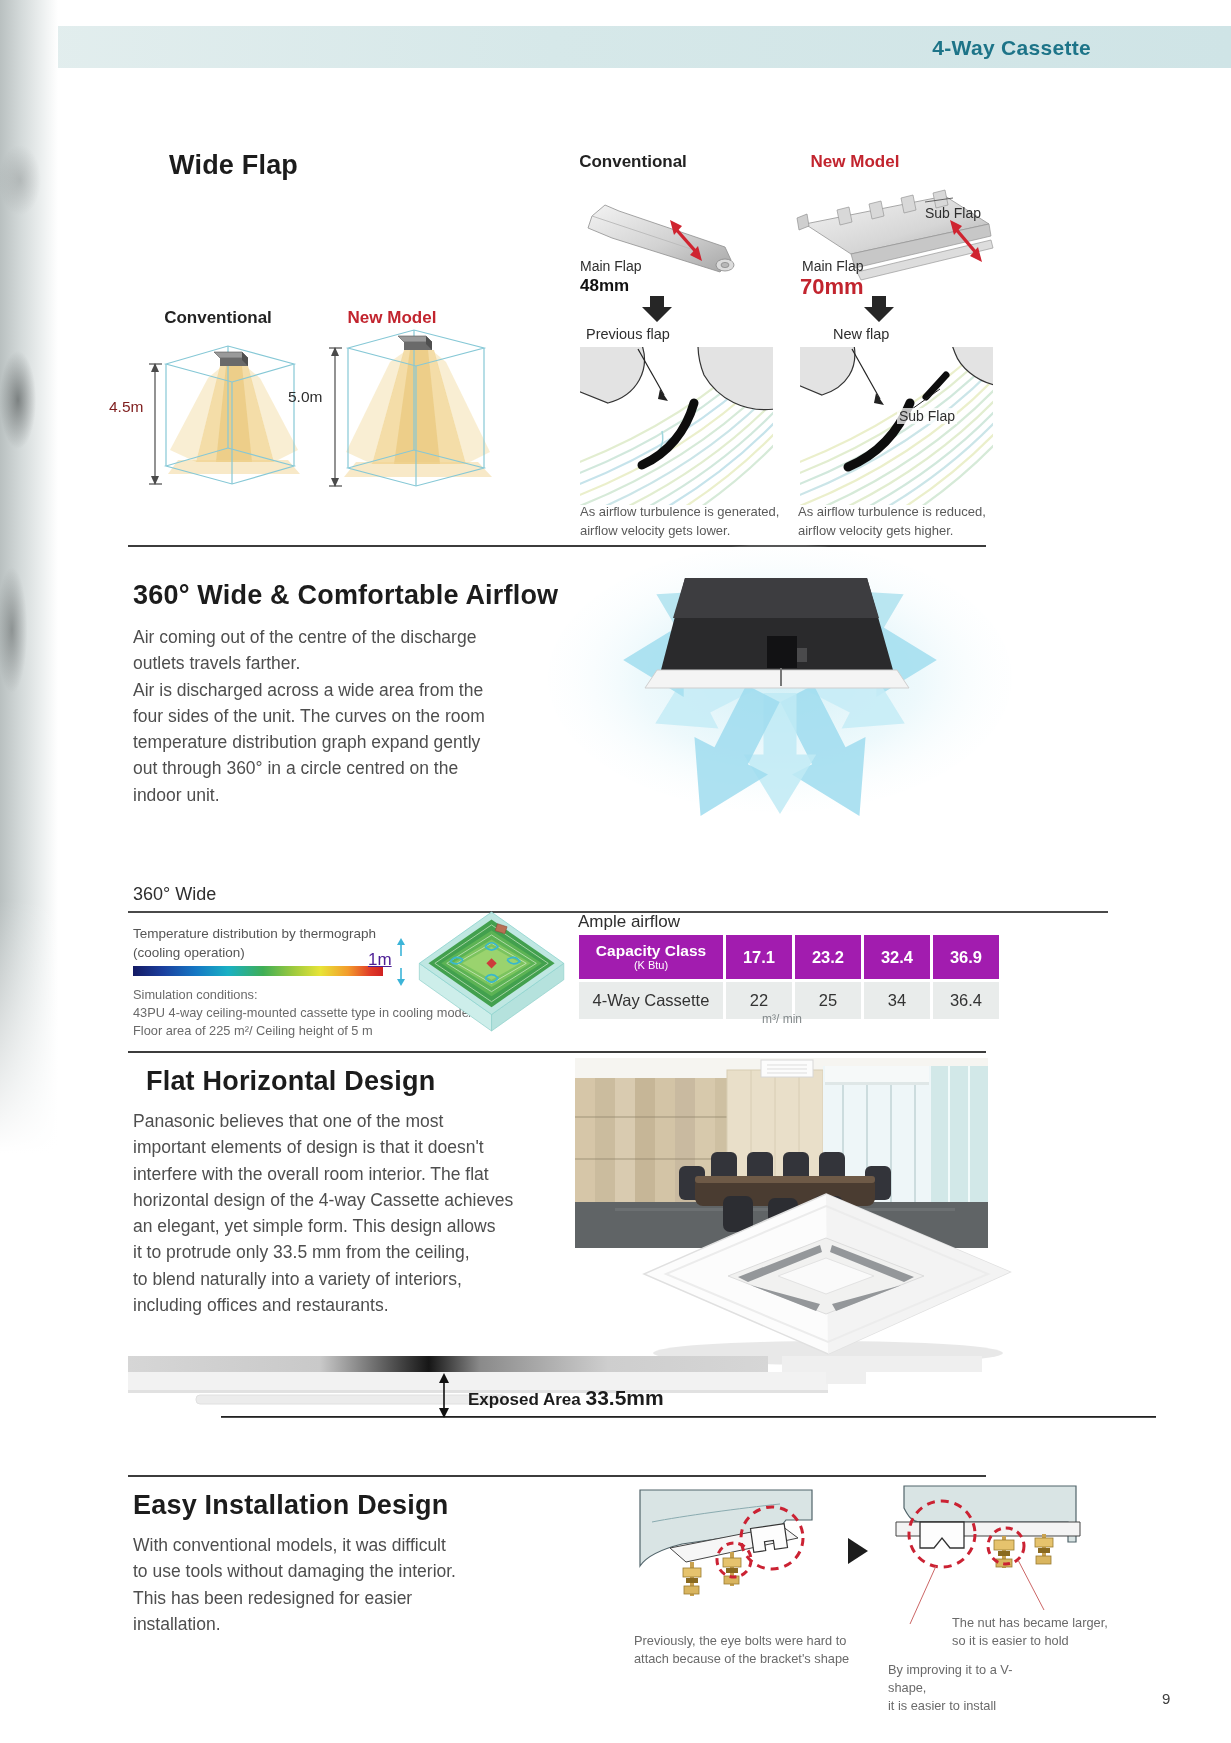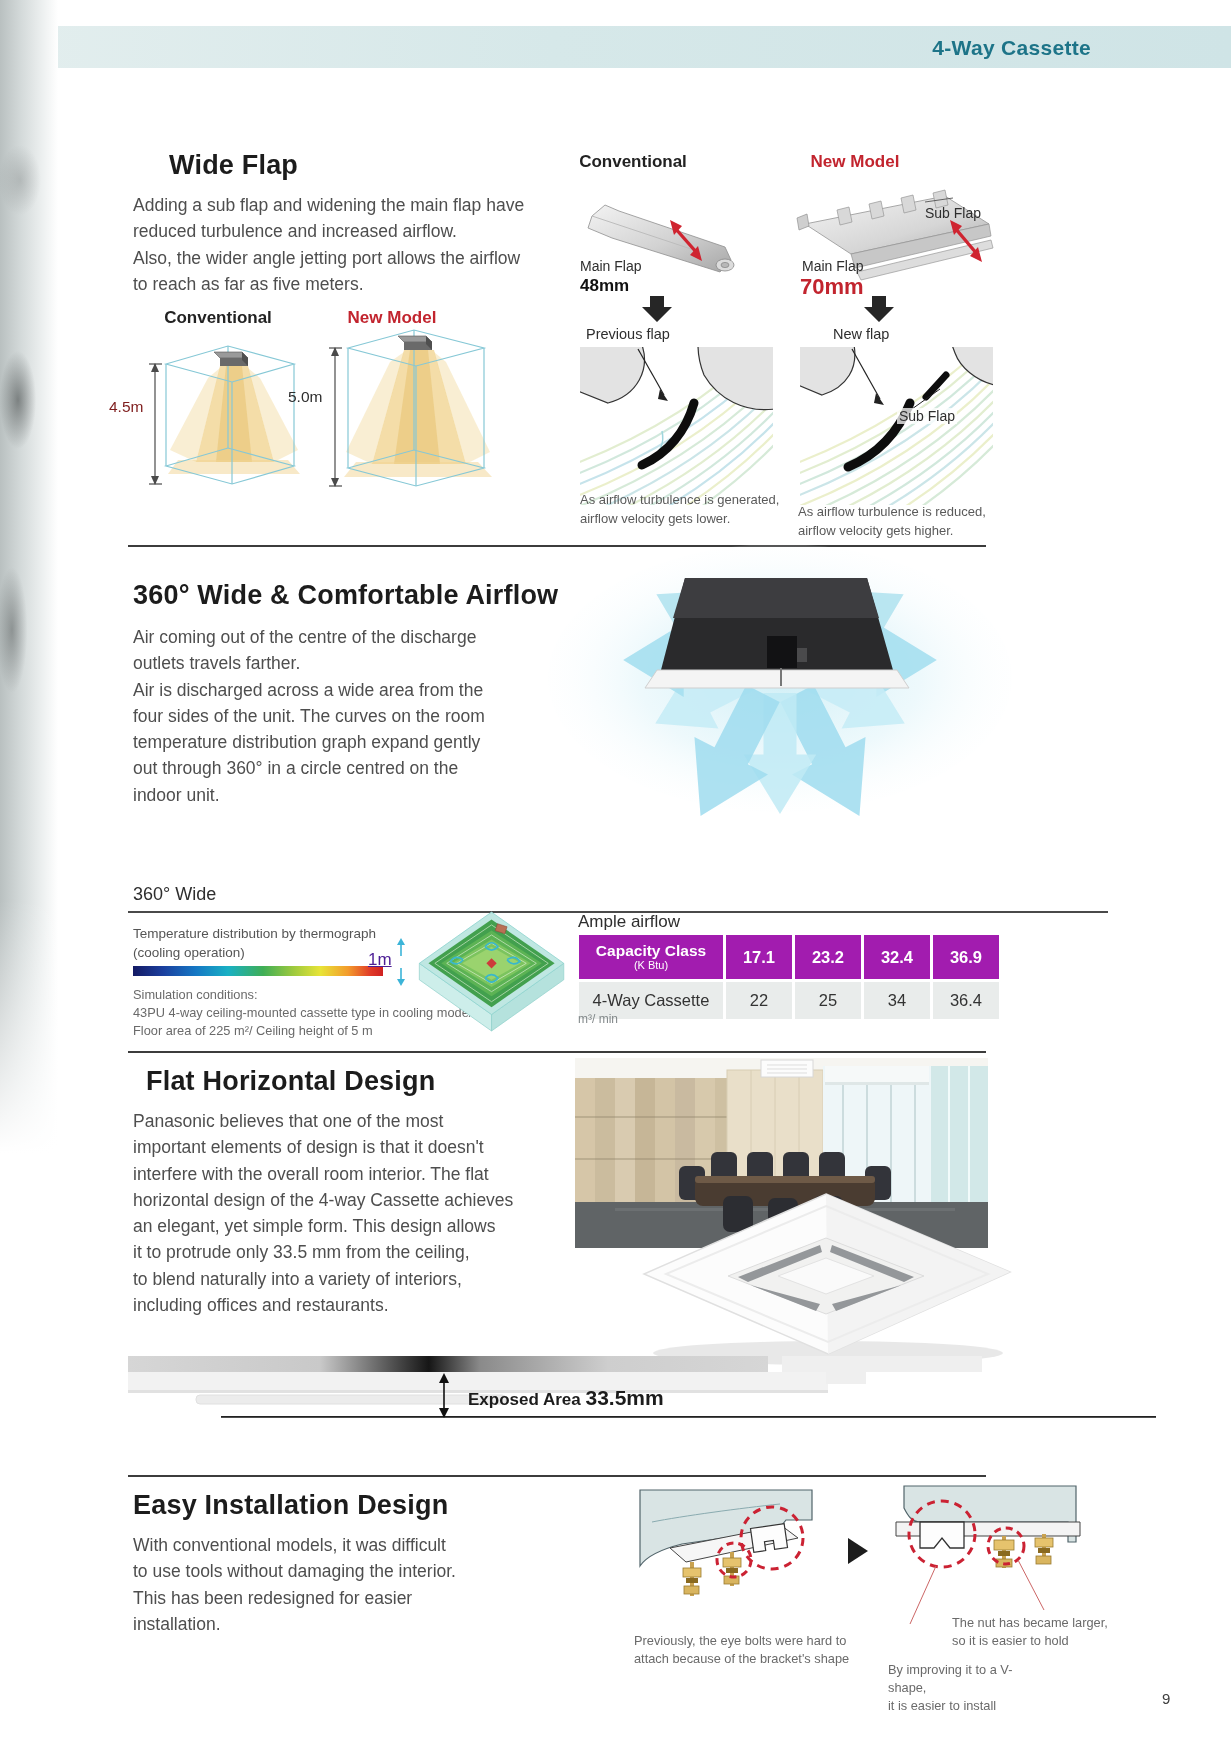--- a/index.html
+++ b/index.html
@@ -52,24 +52,20 @@
 <body>
 
 <div class="page">
 
   <div class="abs topband"></div>
   <div class="abs pagetitle">4-Way Cassette</div>
   <div class="abs leftstrip"></div>
   <div class="abs leftstrip-fade"></div>
 
   <div class="abs h1" style="left:133px;top:150px;margin-left:36px;">Wide Flap</div>
-  <div class="abs bodytxt" style="left:133px;top:192px;width:450px;">Adding a sub flap and widening the main flap have
-reduced turbulence and increased airflow.
-Also, the wider angle jetting port allows the airflow
-to reach as far as five meters.</div>
 
   <div class="abs lbl" style="left:158px;top:308px;width:120px;">Conventional</div>
   <div class="abs lbl red" style="left:332px;top:308px;width:120px;">New Model</div>
 
   <div class="abs" style="left:148px;top:334px;">
     <svg width="160" height="162" viewBox="0 0 160 162">
       <polygon points="72,32 100,32 126,128 48,128" fill="#f1d492" opacity="0.8"></polygon>
       <polygon points="78,32 94,32 104,128 68,128" fill="#e7c575" opacity="0.6"></polygon>
       <polygon points="72,34 48,128 22,116 60,44" fill="#f1d492" opacity="0.4"></polygon>
       <polygon points="100,34 126,128 150,116 112,44" fill="#f1d492" opacity="0.4"></polygon>
@@ -236,21 +232,21 @@
       <path d="M152,-2 L195,-2 L195,38 C176,34 160,20 155,6 Z" fill="#e3e3e3" stroke="#333" stroke-width="1.2"></path>
       <path d="M48,120 C76,108 98,86 110,56" fill="none" stroke="#0d0d0d" stroke-width="9" stroke-linecap="round"></path>
       <path d="M126,50 L146,28" fill="none" stroke="#0d0d0d" stroke-width="7" stroke-linecap="round"></path>
       <line x1="52" y1="2" x2="80" y2="52" stroke="#222" stroke-width="1.2"></line>
       <polygon points="76,46 84,58 74,56" fill="#222"></polygon>
       <line x1="140" y1="42" x2="112" y2="62" stroke="#222" stroke-width="1"></line>
     </svg>
   </div>
   <div class="abs sublbl" style="left:897px;top:408px;background:rgba(255,255,255,.75);padding:0 2px;">Sub Flap</div>
 
-  <div class="abs cap" style="left:580px;top:491px;width:215px;">As airflow turbulence is generated,
+  <div class="abs cap" style="left:580px;top:503px;width:215px;">As airflow turbulence is generated,
 airflow velocity gets lower.</div>
   <div class="abs cap" style="left:798px;top:503px;width:215px;">As airflow turbulence is reduced,
 airflow velocity gets higher.</div>
 
   <div class="abs divider" style="left:128px;top:545px;width:858px;"></div>
 
   <div class="abs h1" style="left:133px;top:580px;">360° Wide &amp; Comfortable Airflow</div>
   <div class="abs bodytxt" style="left:133px;top:624px;width:480px;">Air coming out of the centre of the discharge
 outlets travels farther.
 Air is discharged across a wide area from the
@@ -350,21 +346,21 @@
     </tr>
     <tr>
       <td class="dc">4-Way Cassette</td>
       <td class="dc">22</td>
       <td class="dc">25</td>
       <td class="dc">34</td>
       <td class="dc">36.4</td>
     </tr>
   </tbody>
     </table>
-  <div class="abs unit" style="left:578px;top:1012px;width:408px;text-align:left;">m³/ min</div>
+  <div class="abs unit" style="left:578px;top:1012px;width:408px;text-align:center;">m³/ min</div>
 
   <div class="abs divider" style="left:128px;top:1051px;width:858px;"></div>
 
   <div class="abs h1" style="left:133px;top:1066px;margin-left:13px;">Flat Horizontal Design</div>
   <div class="abs bodytxt" style="left:133px;top:1108px;width:490px;">Panasonic believes that one of the most
 important elements of design is that it doesn't
 interfere with the overall room interior. The flat
 horizontal design of the 4-way Cassette achieves
 an elegant, yet simple form. This design allows
 it to protrude only 33.5 mm from the ceiling,

